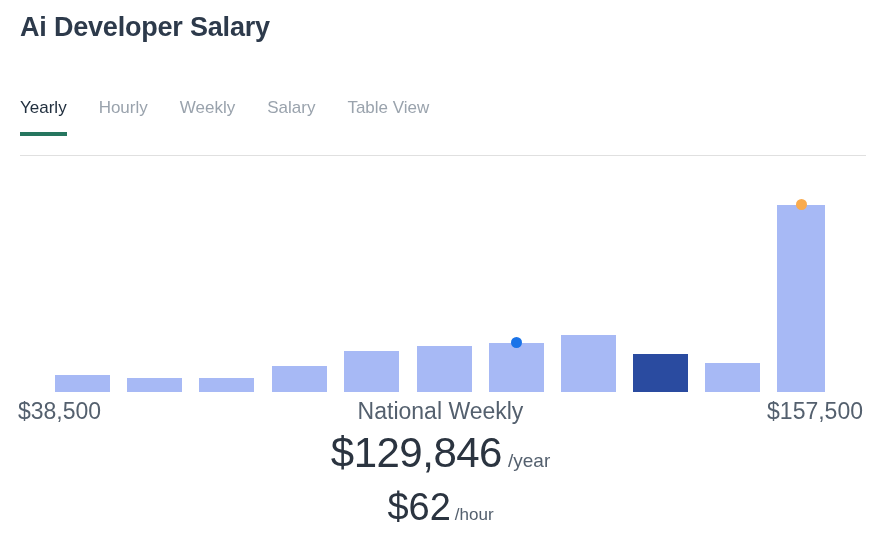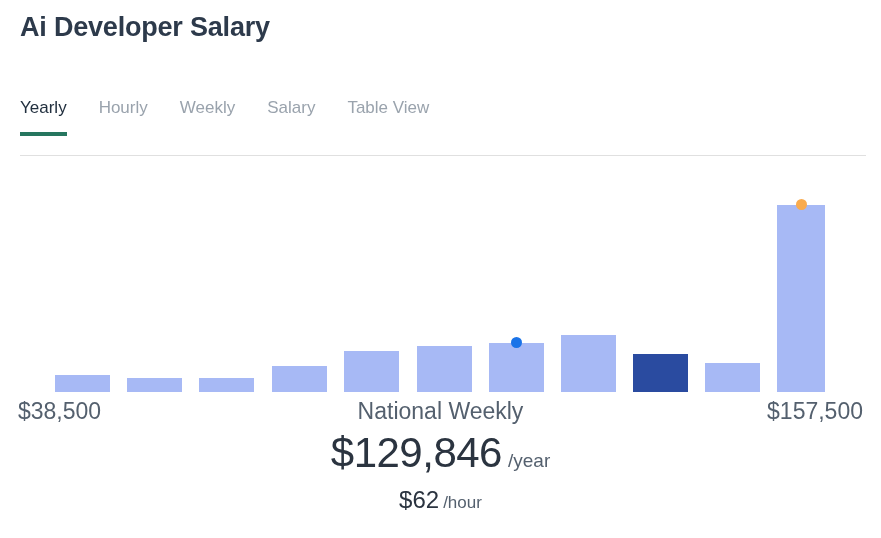--- a/index.html
+++ b/index.html
@@ -147,21 +147,21 @@
     color: #54606e;
     margin-left: 6px;
   }
   #secondary-row {
     display: block;
     margin-top: 14px;
     line-height: 1;
     white-space: nowrap;
   }
   #secondary-value {
-    font-size: 24px;
+    font-size: 38px;
     color: #2b3440;
   }
   #secondary-unit {
     font-size: 17px;
     color: #54606e;
     margin-left: 4px;
   }
 </style>
 </head>
 <body>

